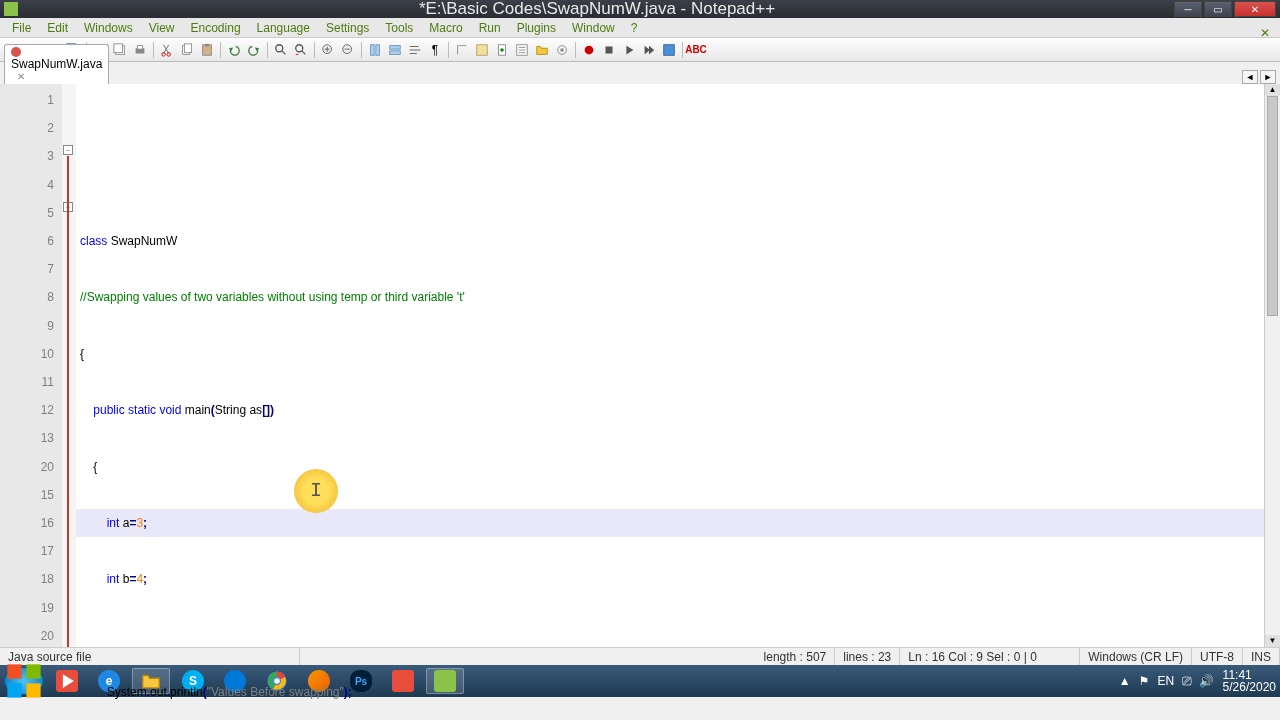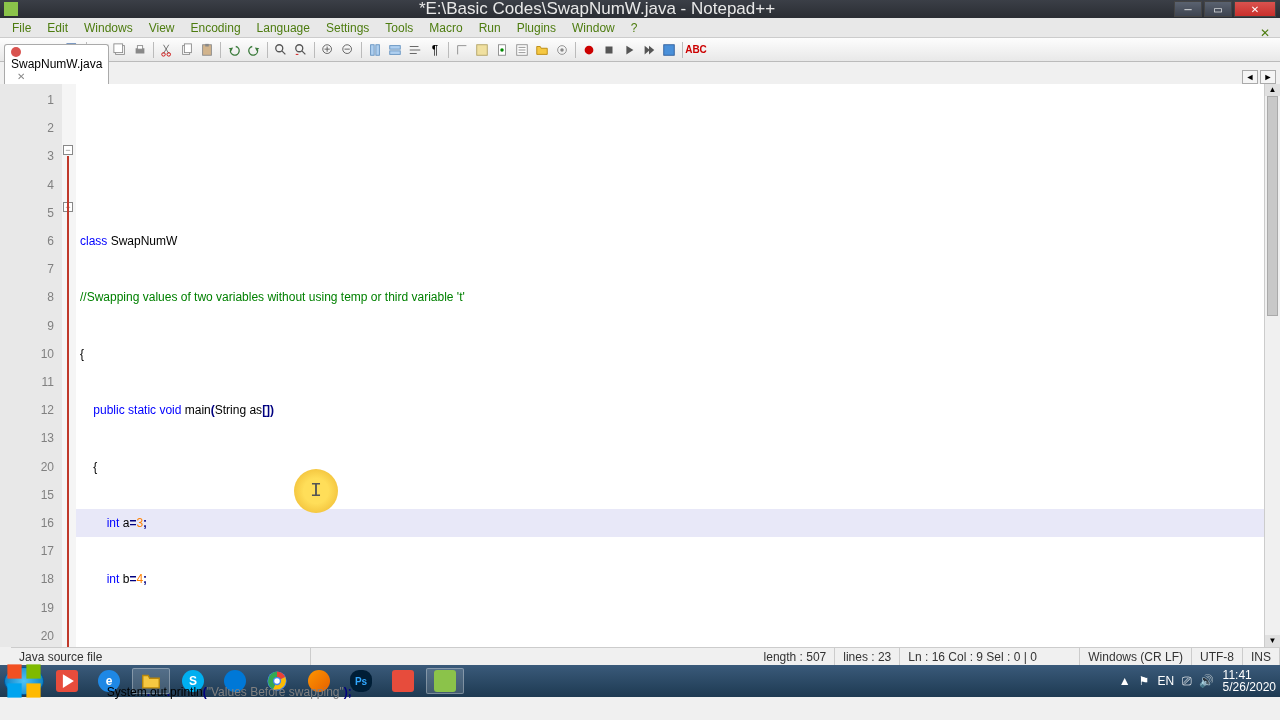--- a/index.html
+++ b/index.html
@@ -52,21 +52,21 @@
 .str { color: #808080; }
 .comment { color: #008000; }
 
 .current-line { position: absolute; left: 0; right: 0; height: 28.2px; background: #e8e8f8; z-index: 0; }
 .code-lines { position: relative; z-index: 1; }
 
 .highlight-circle { position: absolute; width: 44px; height: 44px; border-radius: 50%; background: radial-gradient(circle, #ffde59 40%, #f5c842 70%, rgba(245,200,66,0) 100%); display: flex; align-items: center; justify-content: center; z-index: 5; }
 .highlight-circle .cursor { font-family: 'Courier New', monospace; font-size: 20px; color: #555; }
 
 
-.statusbar { height: 18px; background: #f0f0f0; border-top: 1px solid #ccc; display: flex; align-items: center; font-size: 11px; color: #333; margin-left: 11px; }
+.statusbar { height: 18px; background: #f0f0f0; border-top: 1px solid #ccc; display: flex; align-items: center; font-size: 11px; color: #333; }
 .statusbar .cell { padding: 0 8px; border-right: 1px solid #ccc; height: 100%; display: flex; align-items: center; }
 .statusbar .spacer { flex: 1; }
 
 
 .taskbar { height: 32px; background: linear-gradient(to bottom, #3a5a7a, #1e3a52); display: flex; align-items: center; padding: 0 4px; gap: 4px; }
 .startbtn { width: 40px; height: 28px; border-radius: 50%; background: radial-gradient(circle, #4fc3f7, #0277bd); border: 1px solid #01579b; display: flex; align-items: center; justify-content: center; }
 .taskicon { width: 38px; height: 26px; border-radius: 2px; display: flex; align-items: center; justify-content: center; }
 .taskicon.active { background: rgba(255,255,255,0.15); border: 1px solid rgba(255,255,255,0.3); }
 .taskicon svg, .taskicon div { width: 22px; height: 22px; }
 .tray { margin-left: auto; display: flex; align-items: center; gap: 8px; color: #fff; font-size: 10px; }

